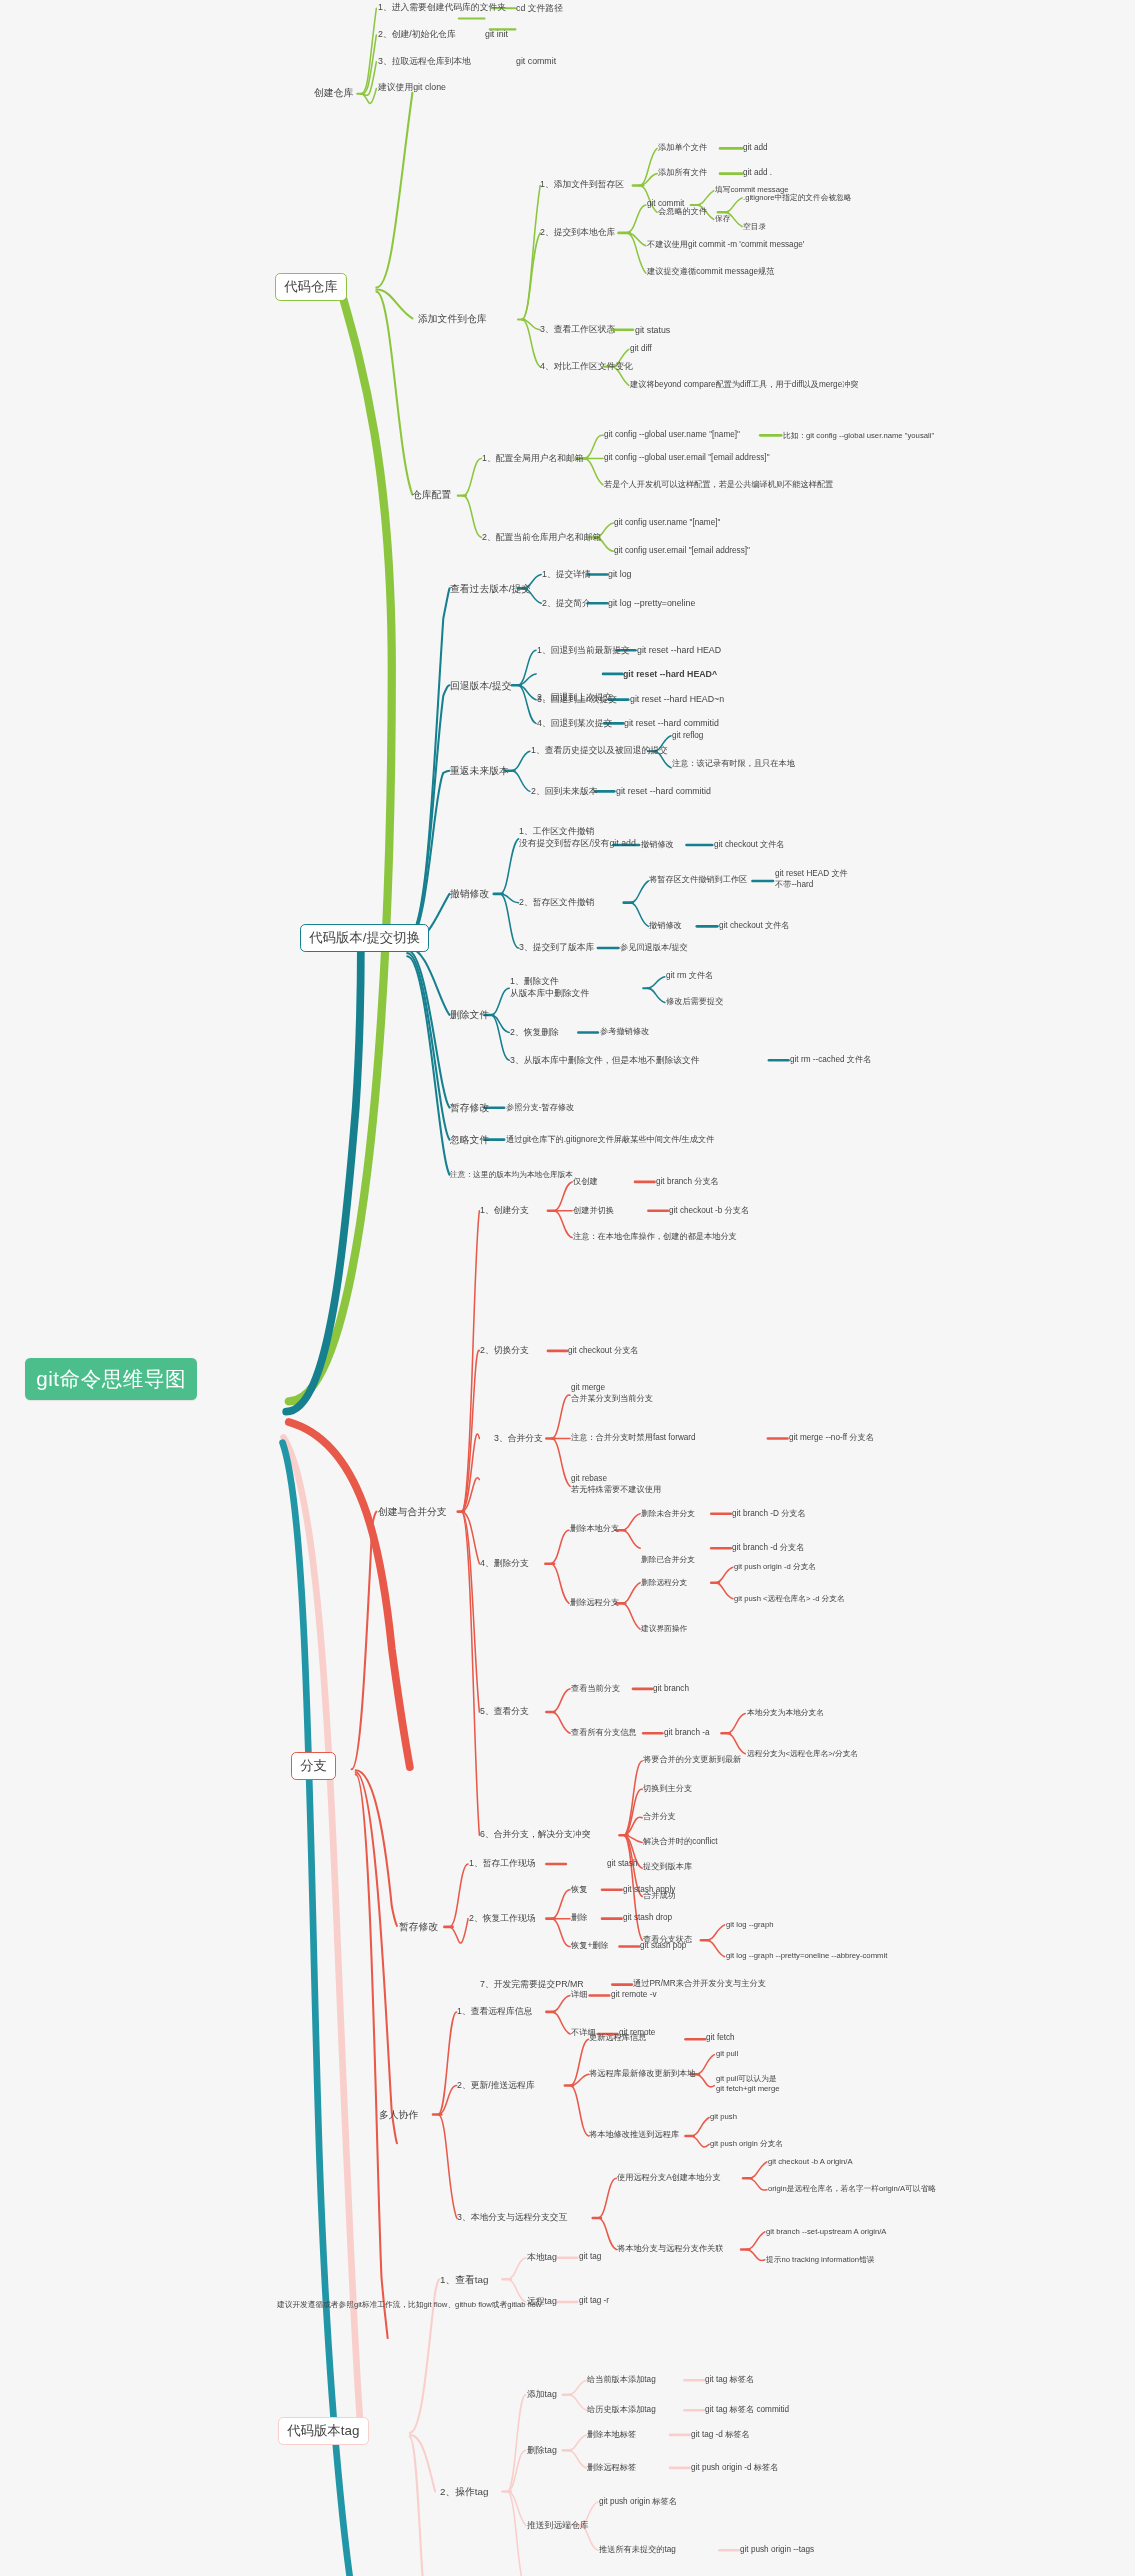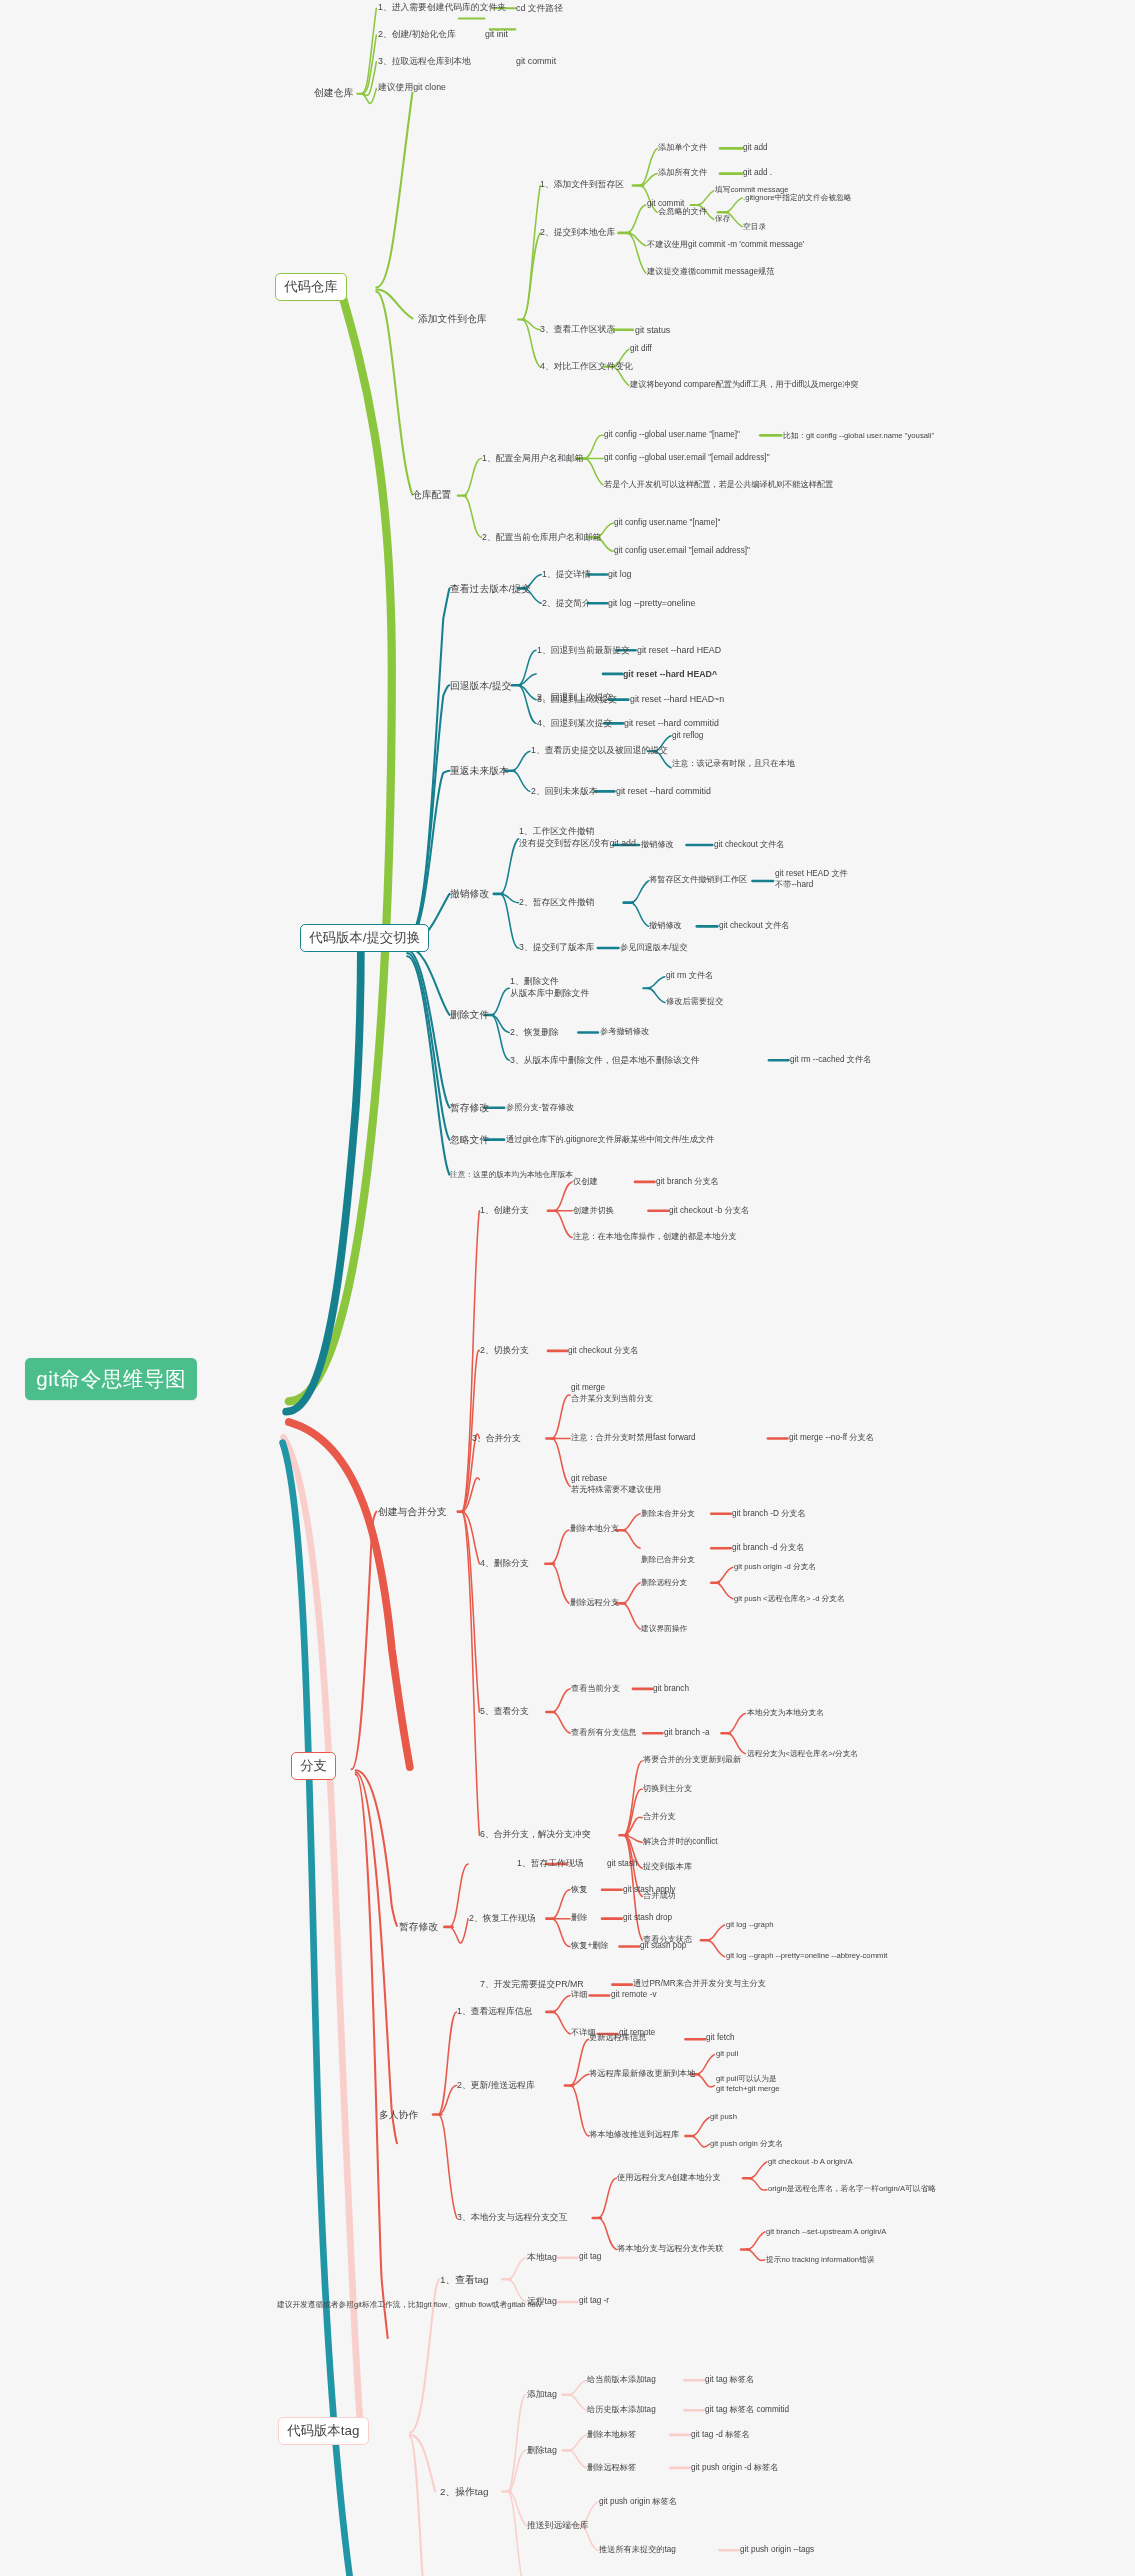--- a/index.html
+++ b/index.html
@@ -425,21 +425,21 @@
 <div class="node l3" style="left:480px; top:1205px;">1、创建分支</div>
 <div class="node l4" style="left:573px; top:1177px;">仅创建</div>
 <div class="node cmd s" style="left:656px; top:1177px;">git branch 分支名</div>
 <div class="node l4" style="left:573px; top:1206px;">创建并切换</div>
 <div class="node cmd s" style="left:669px; top:1206px;">git checkout -b 分支名</div>
 <div class="node l4" style="left:573px; top:1232px;">注意：在本地仓库操作，创建的都是本地分支</div>
 
 <div class="node l3" style="left:480px; top:1345px;">2、切换分支</div>
 <div class="node cmd s" style="left:568px; top:1346px;">git checkout 分支名</div>
 
-<div class="node l3" style="left:472px; top:1433px;">3、合并分支</div>
+<div class="node l3" style="left:494px; top:1433px;">3、合并分支</div>
 <div class="node l4" style="left:571px; top:1383px;">git merge
 合并某分支到当前分支</div>
 <div class="node l4" style="left:571px; top:1433px;">注意：合并分支时禁用fast forward</div>
 <div class="node cmd s" style="left:789px; top:1433px;">git merge --no-ff 分支名</div>
 <div class="node l4" style="left:571px; top:1474px;">git rebase
 若无特殊需要不建议使用</div>
 
 <div class="node l3" style="left:480px; top:1558px;">4、删除分支</div>
 <div class="node l4" style="left:570px; top:1524px;">删除本地分支</div>
 <div class="node l5" style="left:641px; top:1509px;">删除未合并分支</div>
@@ -468,21 +468,21 @@
 <div class="node l4" style="left:643px; top:1862px;">提交到版本库</div>
 <div class="node l4" style="left:643px; top:1891px;">合并成功</div>
 <div class="node l4" style="left:643px; top:1935px;">查看分支状态</div>
 <div class="node l5" style="left:726px; top:1920px;">git log --graph</div>
 <div class="node l5" style="left:726px; top:1951px;">git log --graph --pretty=oneline --abbrey-commit</div>
 
 <div class="node l3" style="left:480px; top:1979px;">7、开发完需要提交PR/MR</div>
 <div class="node cmd s" style="left:633px; top:1979px;">通过PR/MR来合并开发分支与主分支</div>
 
 <div class="node l2" style="left:399px; top:1921px;">暂存修改</div>
-<div class="node l3" style="left:469px; top:1858px;margin-left:48px;">1、暂存工作现场</div>
+<div class="node l3" style="left:469px; top:1858px;">1、暂存工作现场</div>
 <div class="node cmd s" style="left:567px; top:1859px;padding-left:40px;">git stash</div>
 <div class="node l3" style="left:469px; top:1913px;">2、恢复工作现场</div>
 <div class="node l4" style="left:571px; top:1885px;">恢复</div>
 <div class="node cmd s" style="left:623px; top:1885px;">git stash apply</div>
 <div class="node l4" style="left:571px; top:1913px;">删除</div>
 <div class="node cmd s" style="left:623px; top:1913px;">git stash drop</div>
 <div class="node l4" style="left:571px; top:1941px;">恢复+删除</div>
 <div class="node cmd s" style="left:640px; top:1941px;">git stash pop</div>
 
 <div class="node l2" style="left:379px; top:2109px;">多人协作</div>

